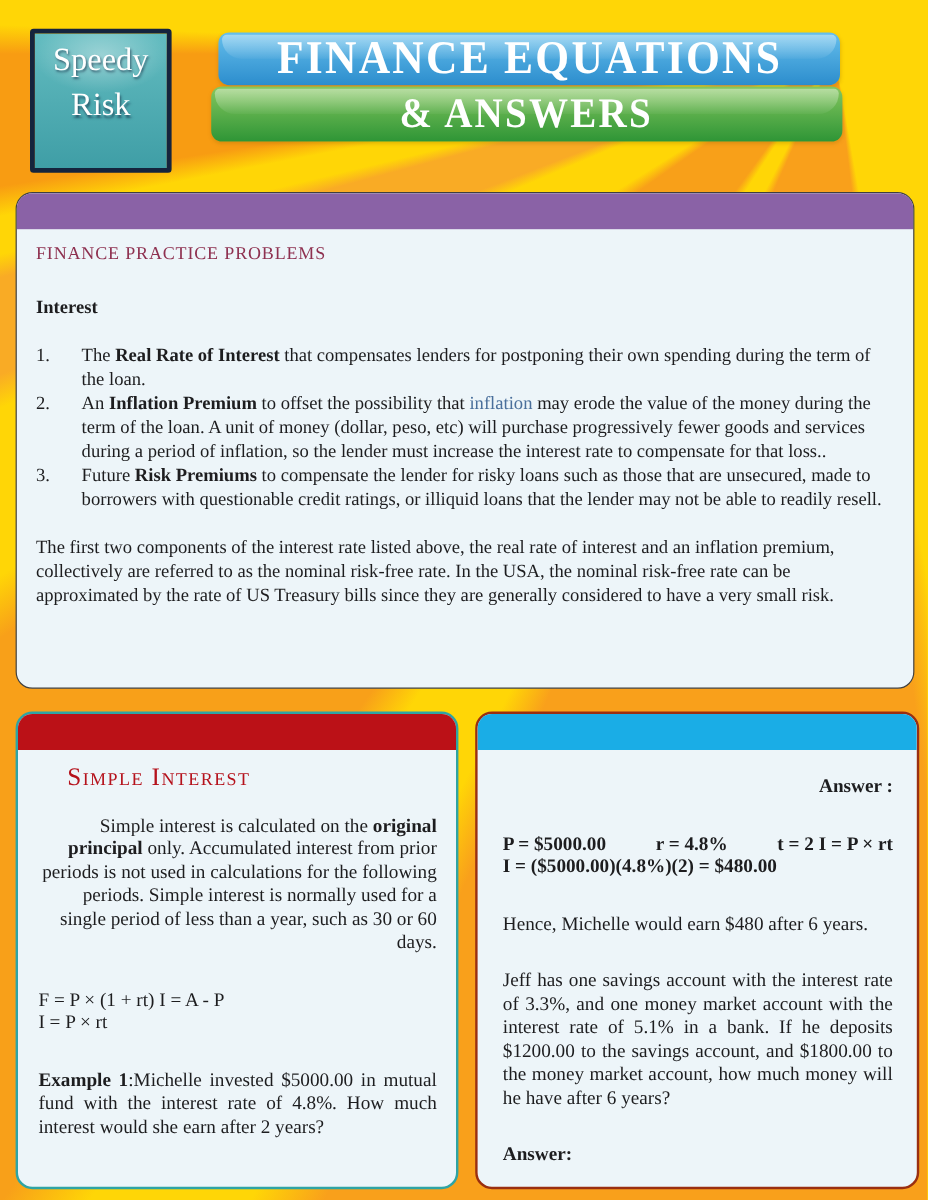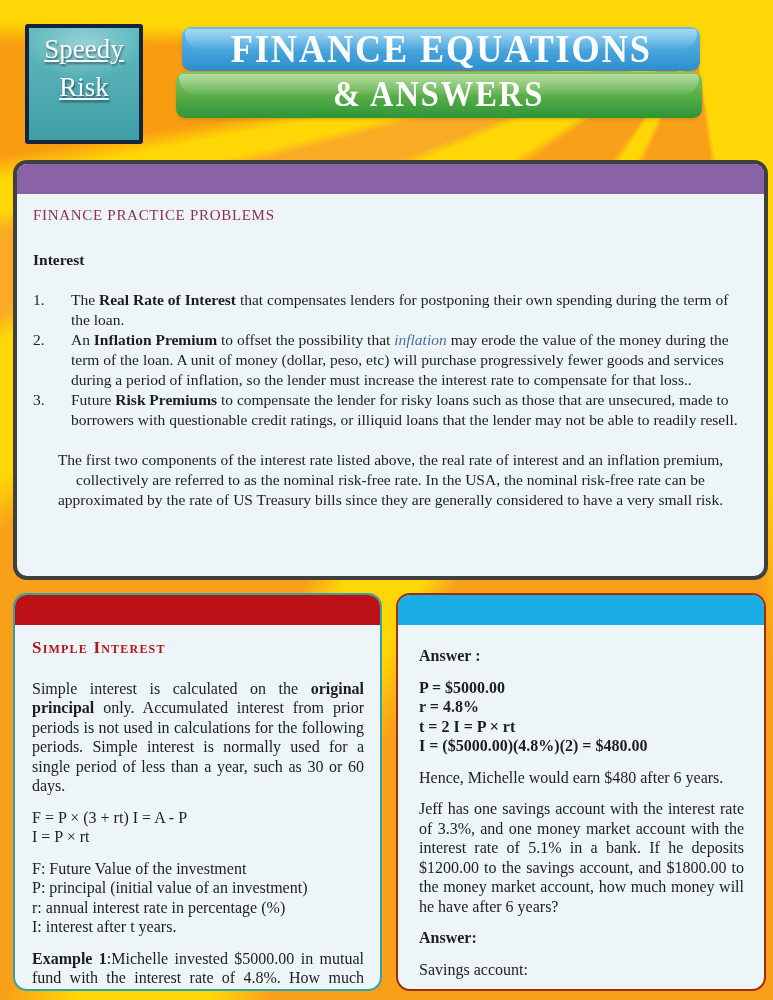--- a/index.html
+++ b/index.html
@@ -28,21 +28,20 @@
     position:absolute; left:25px; top:24px; width:110px; height:112px;
     border:4px solid #15243d; border-radius:3px;
     background:
       radial-gradient(ellipse 80px 45px at 50% 16%, rgba(255,255,255,.38), rgba(255,255,255,0) 70%),
       linear-gradient(#63bcc0, #3f9ea6);
     text-align:center;
   }
   .logo .ltxt {
     color:#fff; font-size:27px; line-height:34px; padding-top:4px;
     text-shadow:1px 2px 2px rgba(15,35,60,.6);
-    text-decoration:underline;
   }
 
   
   .banner { position:absolute; border-radius:9px; text-align:center; }
   .banner .shine {
     position:absolute; left:3px; right:3px; top:2px; height:46%;
     background:linear-gradient(rgba(255,255,255,.42), rgba(255,255,255,.04));
     border-radius:7px 7px 30px 30px; pointer-events:none;
   }
   .banner-blue {
@@ -61,21 +60,21 @@
     letter-spacing:2px; white-space:nowrap;
   }
   .banner-blue .btxt { font-size:39px; line-height:44px; }
   .banner-green .btxt { font-size:35px; line-height:46px; }
 
   
   .panel { position:absolute; background:#edf5f9; overflow:hidden; }
   .panel-header { width:100%; }
   .main-panel {
     left:13px; top:160px; width:747px; height:412px;
-    border:4px solid #404040; border-radius:14px;
+    border:1px solid #404040; border-radius:14px;
   }
   .main-panel .panel-header { height:30px; background:#8a62a6; }
   .left-panel {
     left:13px; top:593px; width:365px; height:394px;
     border:2px solid #2fa4a4; border-radius:14px;
   }
   .left-panel .panel-header { height:30px; background:#bb1117; }
   .right-panel {
     left:396px; top:593px; width:366px; height:394px;
     border:2px solid #9a2f10; border-radius:14px;
@@ -87,35 +86,35 @@
   .mp-heading {
     margin-top:11px; color:#8e3150; font-size:15px; letter-spacing:.7px;
     font-weight:normal;
   }
   .mp-subtitle { margin-top:25px; font-weight:bold; }
   .mp-intro { margin-top:0; }
   .mp-list { margin-top:20px; }
   .mp-li { display:flex; }
   .mp-num { width:38px; flex-shrink:0; }
   .mp-litext { flex:1; padding-right:4px; }
-  .mp-closing { margin-top:20px;text-align:center; }
+  .mp-closing { margin-top:20px; }
 
   
   .sub-body { color:#1d1d1f; font-size:16px; line-height:19.5px; }
   .left-body { padding:0 16px 0 17px; }
   .right-body { padding:0 20px 0 21px; }
   .lp-heading {
-    margin-top:13px; color:#b5121c; font-weight:bold; font-size:17px;
-    font-variant:small-caps; letter-spacing:1.2px;
+    margin-top:13px; color:#b5121c; font-weight:normal; font-size:21px;
+    font-variant:small-caps; letter-spacing:1.2px;margin-left:24px;
   }
   .just { text-align:justify; }
-  .mt { margin-top:12px;flex-direction:column; }
-  .mt-lg { margin-top:21px; }
+  .mt { margin-top:28px; }
+  .mt-lg { margin-top:21px;text-align:right; }
   .b { font-weight:bold; }
-  .i { font-style:italic; }
+  .i { }
   .eq-row { display:flex; justify-content:space-between; font-weight:bold; }
   .bold-line { font-weight:bold; }
 </style>
 </head>
 <body>
 
 <div class="bg"></div>
 
 <div class="logo">
   <div class="ltxt">Speedy</div>
@@ -152,28 +151,22 @@
     </div>
     <div class="mp-closing">The first two components of the interest rate listed above, the real rate of interest and an inflation premium, collectively are referred to as the nominal risk-free rate. In the USA, the nominal risk-free rate can be approximated by the rate of US Treasury bills since they are generally considered to have a very small risk.</div>
   </div>
 </div>
 
 <div class="panel left-panel">
   <div class="panel-header"></div>
   <div class="sub-body left-body">
     <div class="lp-heading">Simple Interest</div>
     <div class="just mt-lg"><span>Simple interest is calculated on the </span><span class="b">original principal</span><span> only. Accumulated interest from prior periods is not used in calculations for the following periods. Simple interest is normally used for a single period of less than a year, such as 30 or 60 days.</span></div>
-    <div class="mt">F = P × (3 + rt) I = A - P</div>
+    <div class="mt">F = P × (1 + rt) I = A - P</div>
     <div>I = P × rt</div>
-    <div class="mt">
-      <div>F: Future Value of the investment</div>
-      <div>P: principal (initial value of an investment)</div>
-      <div>r: annual interest rate in percentage (%)</div>
-      <div>I: interest after t years.</div>
-    </div>
     <div class="just mt"><span class="b">Example 1</span><span>:Michelle invested $5000.00 in mutual fund with the interest rate of 4.8%. How much interest would she earn after 2 years?</span></div>
   </div>
 </div>
 
 <div class="panel right-panel">
   <div class="panel-header"></div>
   <div class="sub-body right-body">
     <div class="bold-line mt-lg">Answer :</div>
     <div class="eq-row mt">
       <span>P = $5000.00</span>

